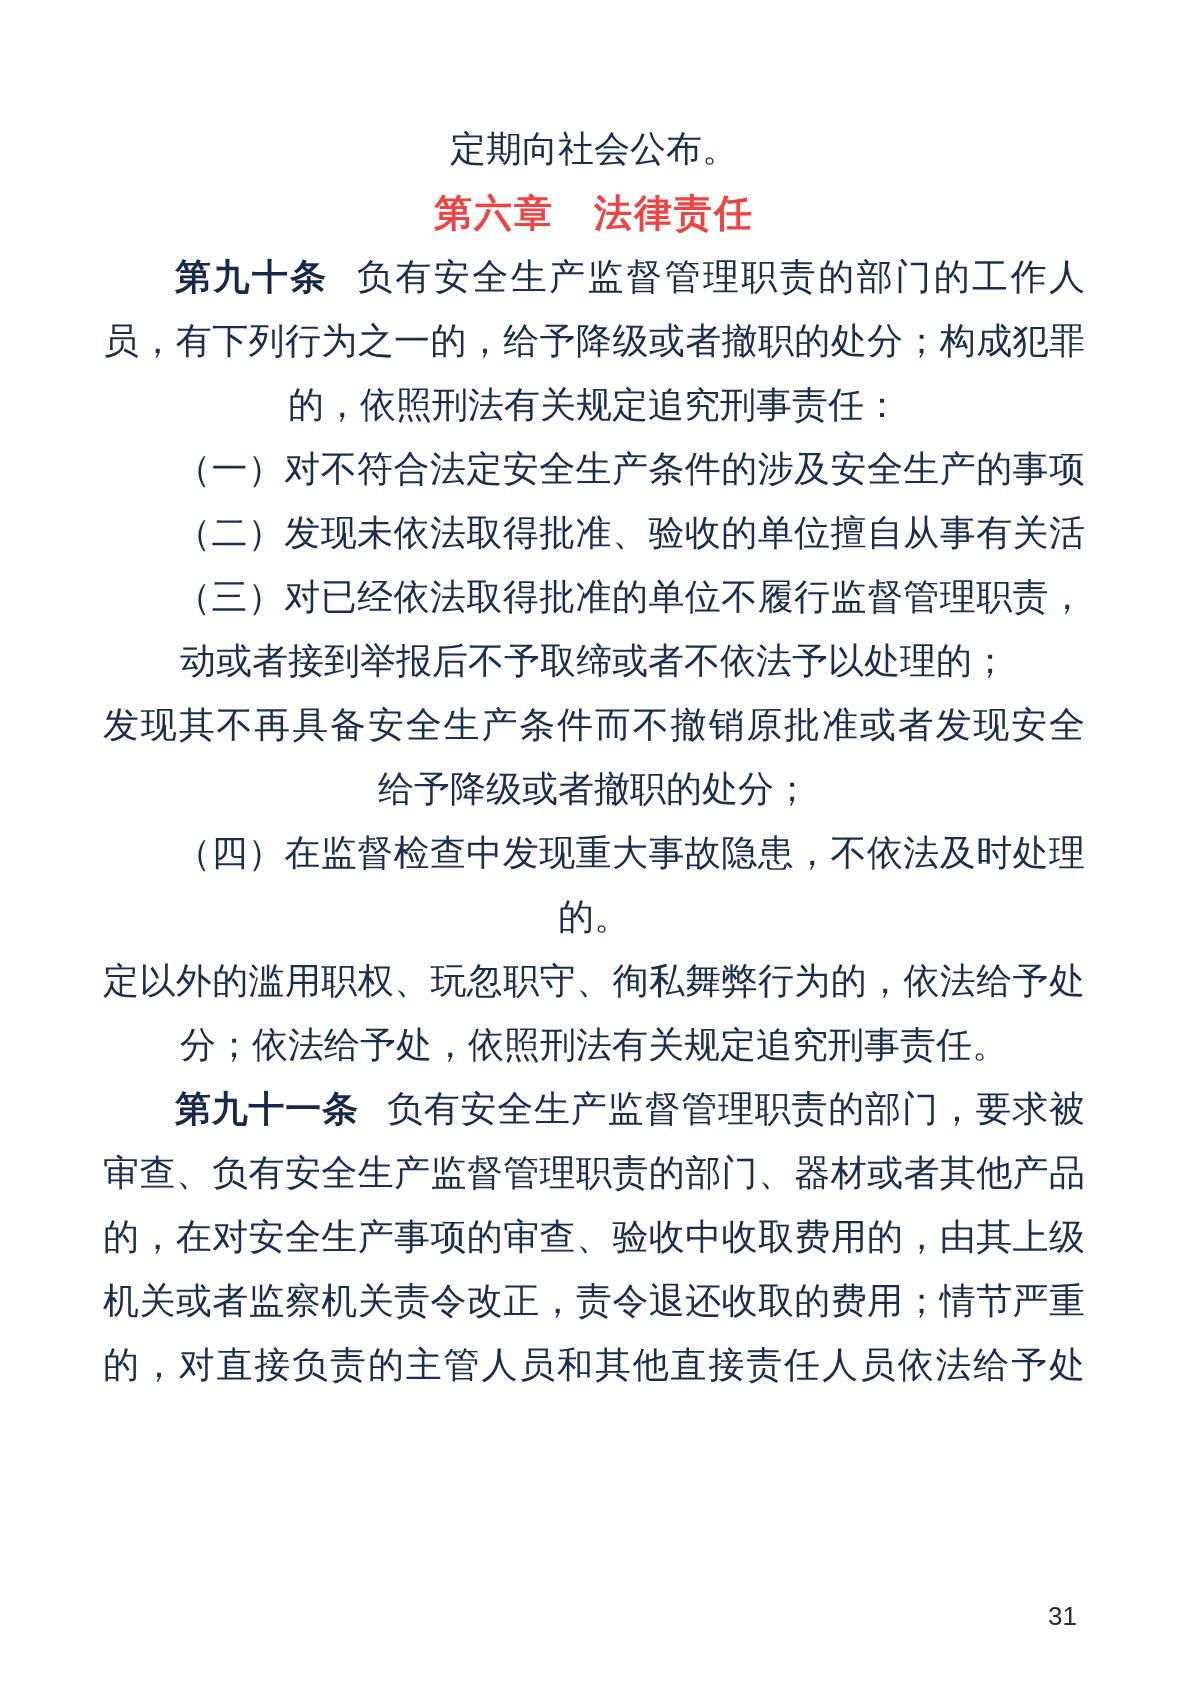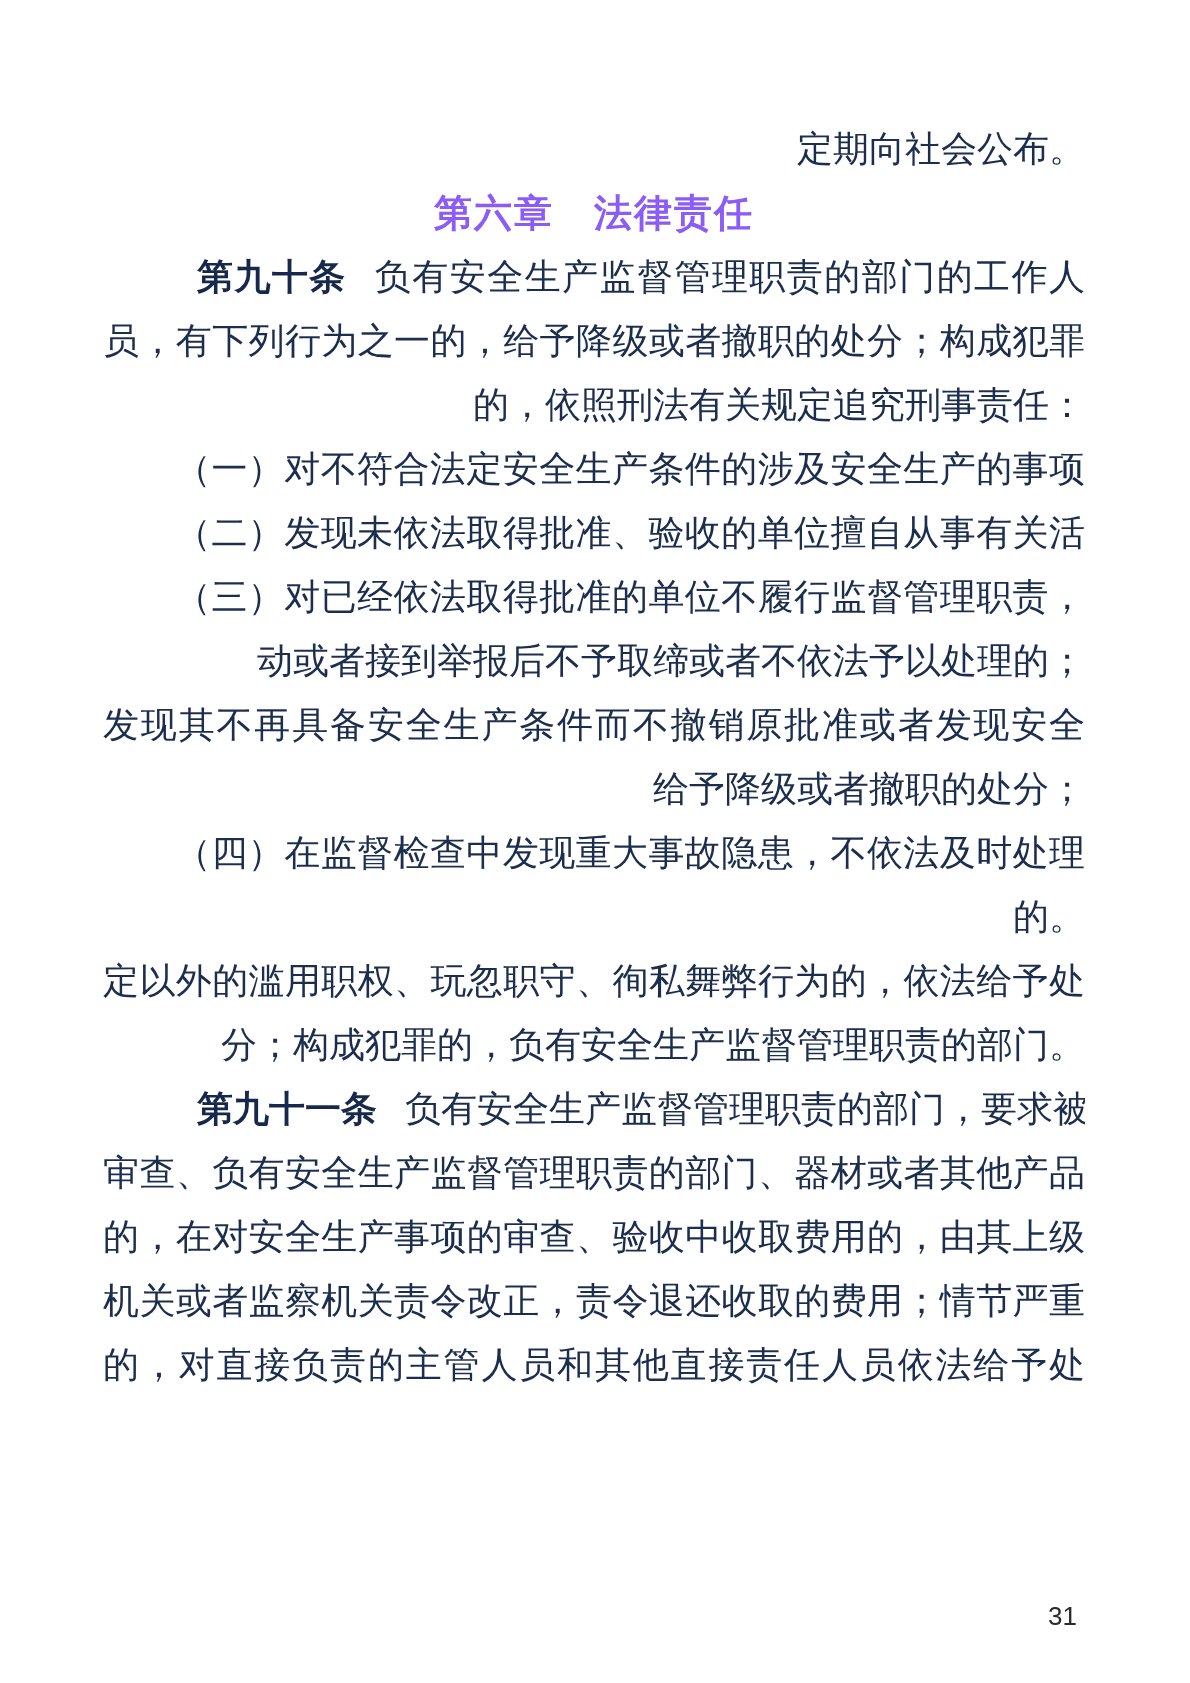--- a/index.html
+++ b/index.html
@@ -22,45 +22,44 @@
     top: 117px;
     width: 982px;
   }
   .line {
     display: block;
     height: 64px;
     line-height: 64px;
     font-size: 36px;
     overflow: hidden;
     white-space: nowrap;
-    text-align: right;
+    text-align: center;
   }
   .line.justify {
     text-align: justify;
     text-align-last: justify;
   }
   .line.indent {
     text-indent: 72px;
   }
   .line.chapter-heading {
     text-align: center;
     text-align-last: center;
     text-indent: 0;
     font-family: "DejaVu Sans", "Liberation Sans", sans-serif;
     font-weight: bold;
     font-size: 38px;
     letter-spacing: 2px;
-    color: #8b5cf6;
+    color: #ef4444;
   }
   .term {
     font-family: "DejaVu Sans", "Liberation Sans", sans-serif;
     font-weight: bold;
     color: #16294a;
     margin-right: 28px;
-    margin-left: 22px;
   }
   .page-number {
     position: absolute;
     top: 1600px;
     right: 113px;
     font-family: "Liberation Sans", "DejaVu Sans", sans-serif;
     font-size: 26px;
     line-height: 32px;
     color: #2b2b2b;
   }
@@ -77,21 +76,21 @@
       <div class="line">的，依照刑法有关规定追究刑事责任：</div>
       <div class="line indent justify">（一）对不符合法定安全生产条件的涉及安全生产的事项</div>
       <div class="line indent justify">（二）发现未依法取得批准、验收的单位擅自从事有关活</div>
       <div class="line indent justify">（三）对已经依法取得批准的单位不履行监督管理职责，</div>
       <div class="line">动或者接到举报后不予取缔或者不依法予以处理的；</div>
       <div class="line justify">发现其不再具备安全生产条件而不撤销原批准或者发现安全</div>
       <div class="line">给予降级或者撤职的处分；</div>
       <div class="line indent justify">（四）在监督检查中发现重大事故隐患，不依法及时处理</div>
       <div class="line">的。</div>
       <div class="line justify">定以外的滥用职权、玩忽职守、徇私舞弊行为的，依法给予处</div>
-      <div class="line">分；构成犯罪的，负有安全生产监督管理职责的部门。</div>
+      <div class="line">分；依法给予处，依照刑法有关规定追究刑事责任。</div>
       <div class="line indent justify"><span class="term">第九十一条</span>负有安全生产监督管理职责的部门，要求被</div>
       <div class="line justify">审查、负有安全生产监督管理职责的部门、器材或者其他产品</div>
       <div class="line justify">的，在对安全生产事项的审查、验收中收取费用的，由其上级</div>
       <div class="line justify">机关或者监察机关责令改正，责令退还收取的费用；情节严重</div>
       <div class="line justify">的，对直接负责的主管人员和其他直接责任人员依法给予处</div>
     </div>
   <div class="page-number">31</div>
 </div>
 
 </body></html>

